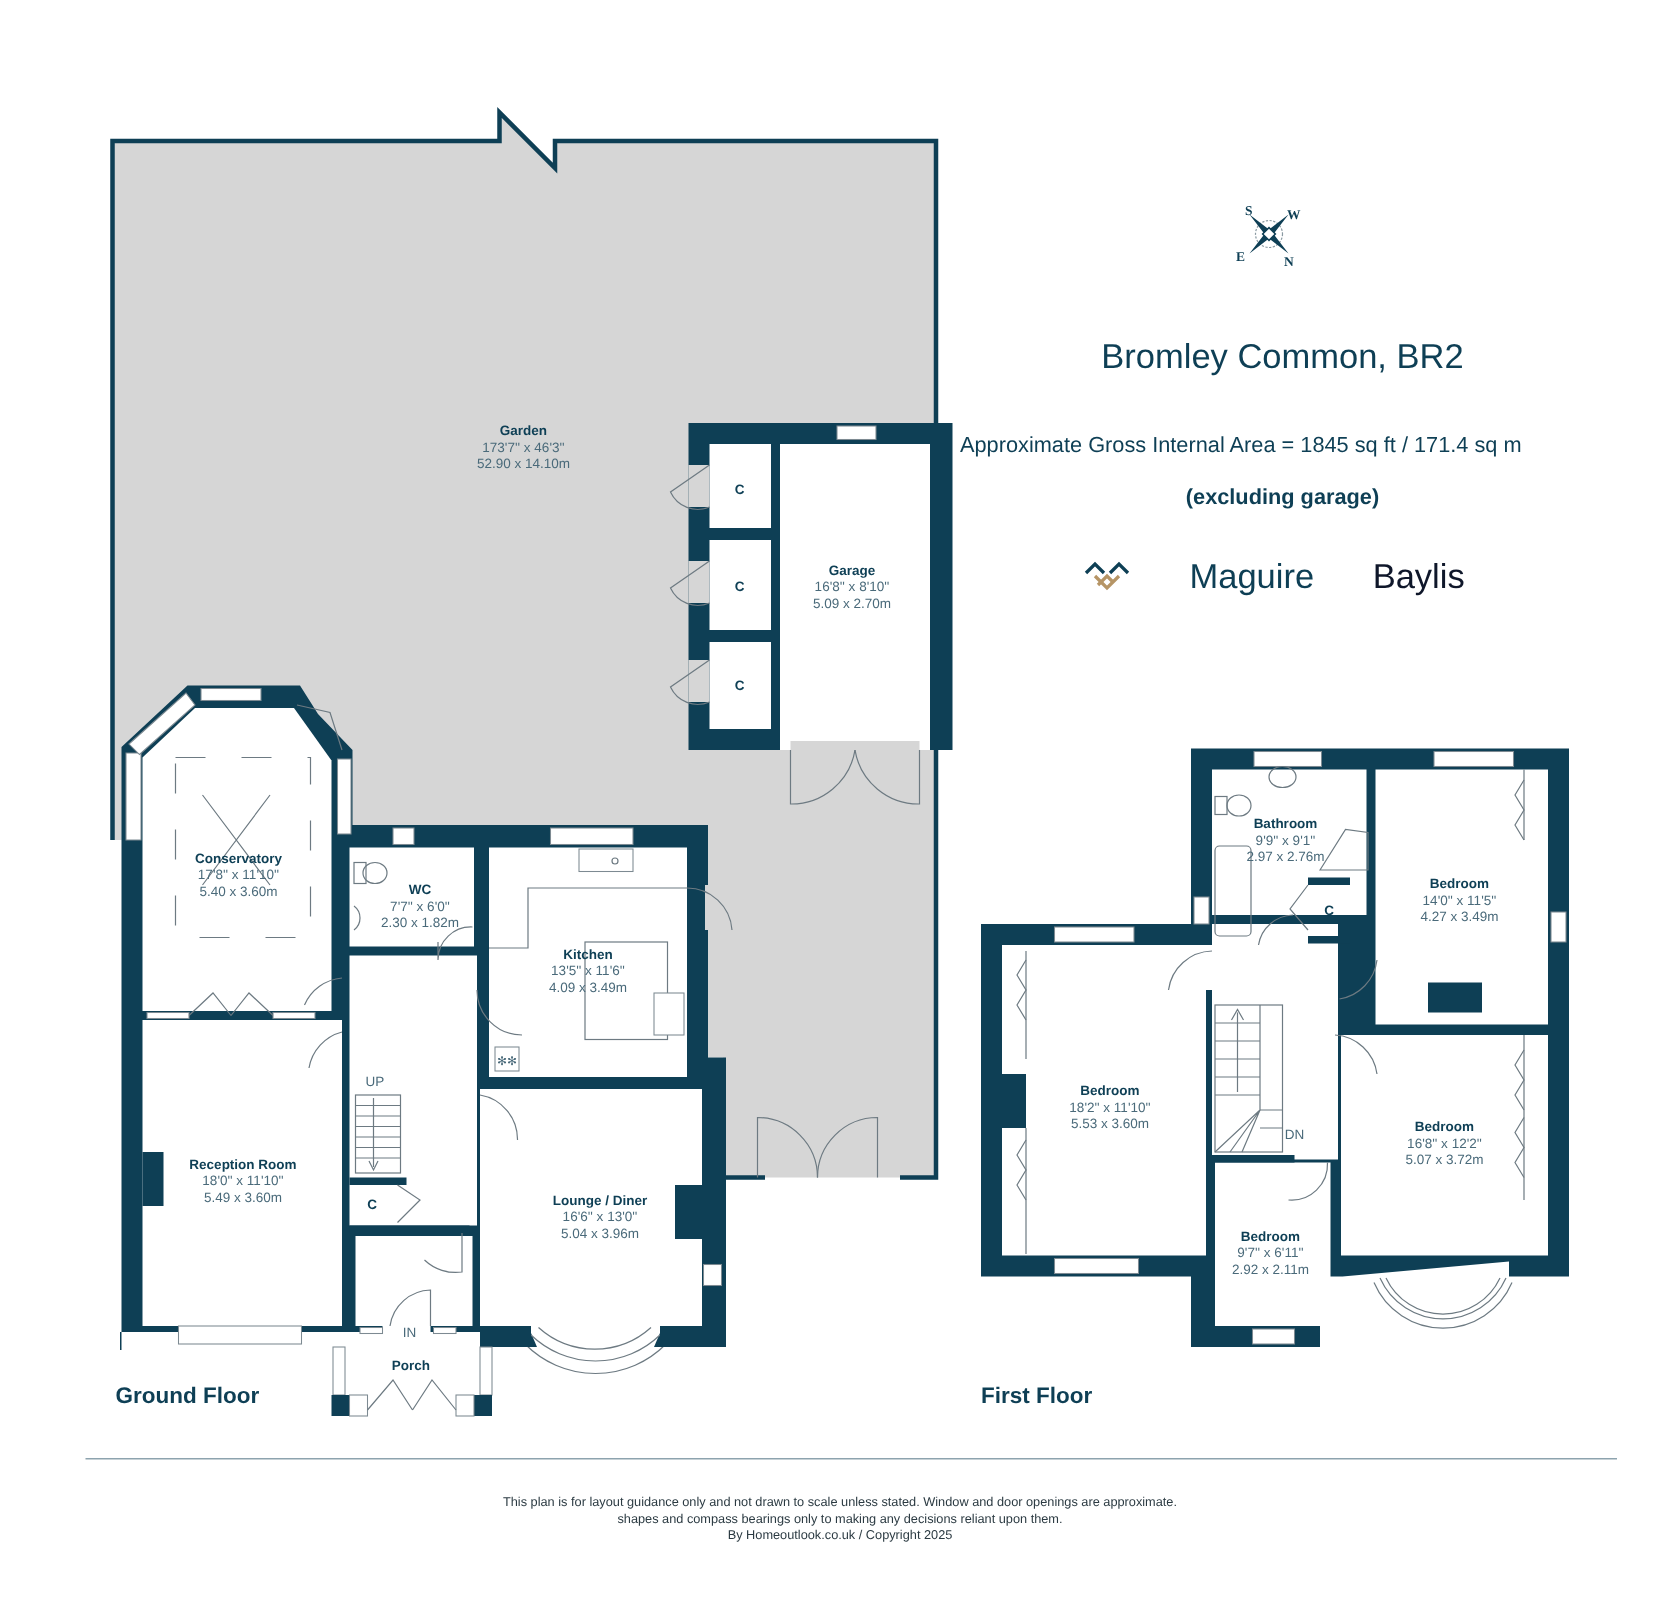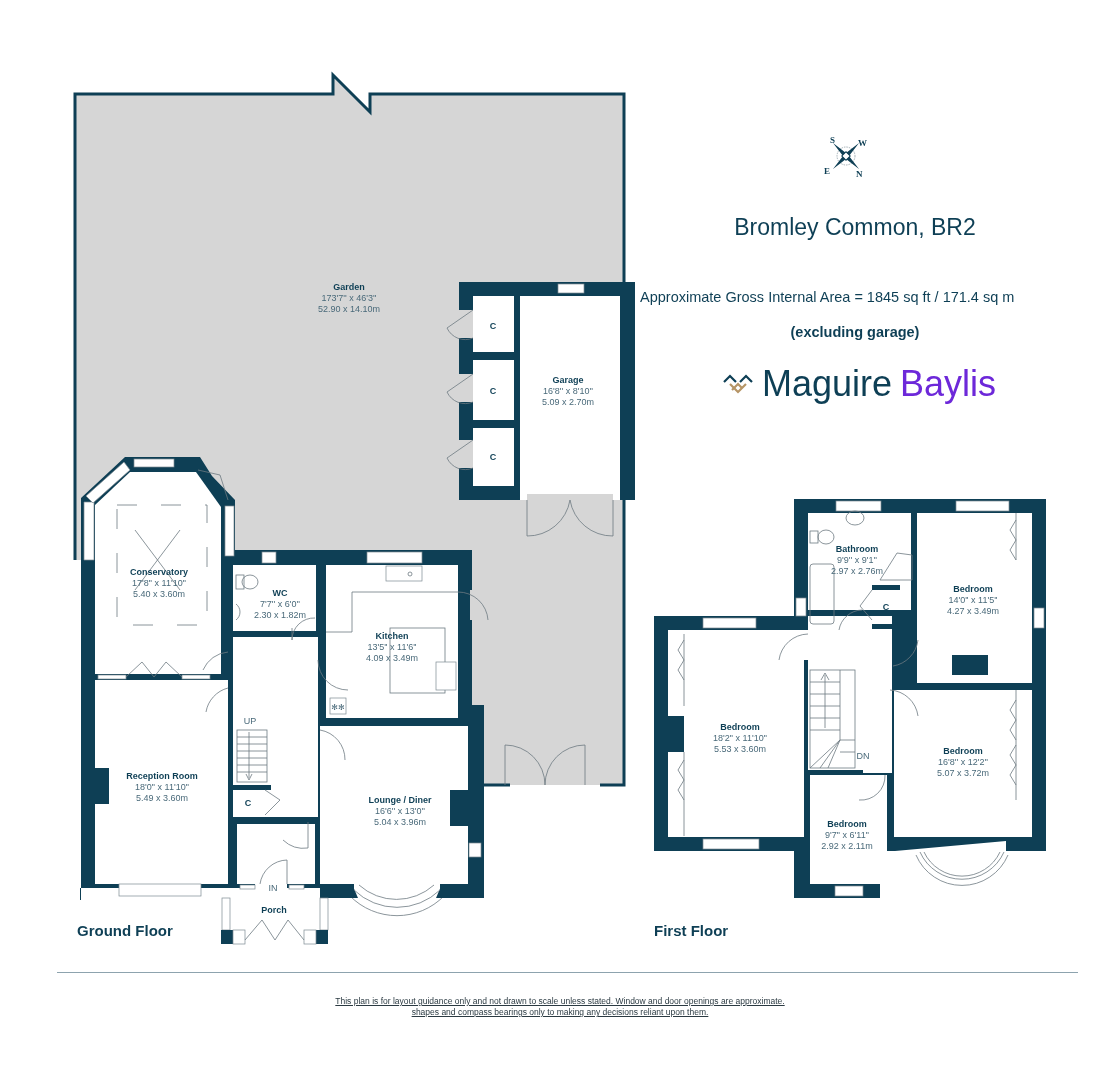--- a/index.html
+++ b/index.html
@@ -9,29 +9,29 @@
   .wallline { stroke:#0e3f55; fill:none; }
   .garden { fill:#d6d6d6; }
   .room { fill:#ffffff; }
   .thin { stroke:#6d7a82; stroke-width:0.8; fill:none; }
   .win { fill:#ffffff; stroke:#7d8a92; stroke-width:0.7; }
   .rname { font-family:"Liberation Sans", sans-serif; font-weight:bold; font-size:9px; fill:#0e3f55; text-anchor:middle; }
   .rdim { font-family:"Liberation Sans", sans-serif; font-size:9px; fill:#4a6a7a; text-anchor:middle; }
   .small { font-family:"Liberation Sans", sans-serif; font-size:9px; fill:#4a6a7a; text-anchor:middle; }
   .cl { font-family:"Liberation Sans", sans-serif; font-weight:bold; font-size:9px; fill:#0e3f55; text-anchor:middle; }
   .floorlabel { position:absolute; font-size:15px; color:#0e3f55;font-weight:bold; }
-  .title { position:absolute; left:700px; top:214px; width:310px; text-align:center; font-size:23px; color:#0e3f55; }
+  .title { position:absolute; left:700px; top:224px; width:310px; text-align:center; font-size:23px; color:#0e3f55; }
   .area { position:absolute; left:640px; top:289px; width:430px; font-size:14.5px; color:#0e3f55; }
   .excl { position:absolute; left:700px; top:324px; width:310px; text-align:center; font-size:14.5px; color:#0e3f55;font-weight:bold; }
-  .brand { position:absolute; left:722px; top:364px; height:40px; display:flex; align-items:center; font-size:36px; }
+  .brand { position:absolute; left:722px; top:364px; height:40px; display:flex; align-items:center; font-size:23px;gap:31px; }
   .brand .b1 { color:#0e3f55; margin-left:8px; }
-  .brand .b2 { color:#6d28d9; margin-left:8px; }
+  .brand .b2 { color:#0f172a; margin-left:8px; }
   .divider { position:absolute; left:57px; top:972px; width:1021px; height:1px; background:#8da3ae; }
   .disclaimer { position:absolute; left:250px; top:996px; width:620px; text-align:center; font-size:8.5px; line-height:11px; color:#2b3a42; }
-  .disclaimer div { white-space:nowrap;text-decoration:underline; }
+  .disclaimer div { white-space:nowrap; }
 </style>
 </head>
 <body>
 
 <svg id="plan" width="1109" height="1080" viewBox="0 0 1109 1080" xmlns="http://www.w3.org/2000/svg">
 
   <g>
 
     <path class="garden" d="M75,94 L333,94 L333,75 L370,112 L370,94 L624,94 L624,785 L482,785 L482,705 L470,705 L470,550 L222,550 L222,500 L195,462 L127,462 L95,498 L95,560 L75,560 Z"></path>
     <path class="wallline" stroke-width="3" d="M75,560 L75,94 L333,94 L333,75 L370,112 L370,94 L624,94 L624,282"></path>
@@ -305,13 +305,14 @@
 </div>
 
 <div class="floorlabel" style="left:77px; top:922px;">Ground Floor</div>
 <div class="floorlabel" style="left:654px; top:922px;">First Floor</div>
 
 <div class="divider"></div>
 
 <div class="disclaimer">
   <div>This plan is for layout guidance only and not drawn to scale unless stated. Window and door openings are approximate.</div>
   <div>shapes and compass bearings only to making any decisions reliant upon them.</div>
+  <div>By Homeoutlook.co.uk / Copyright 2025</div>
 </div>
 
 </body></html>

